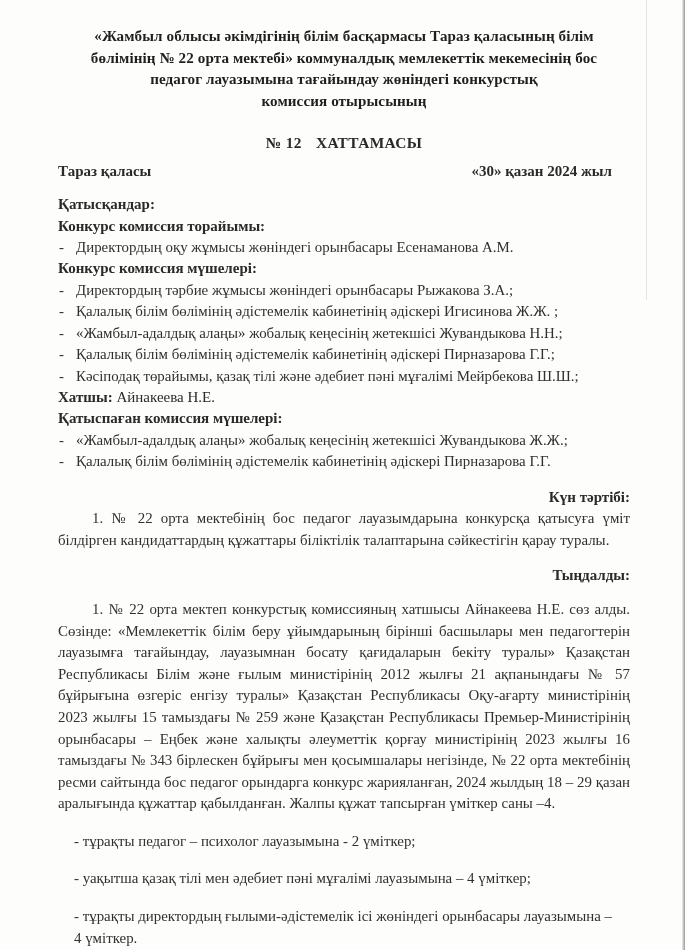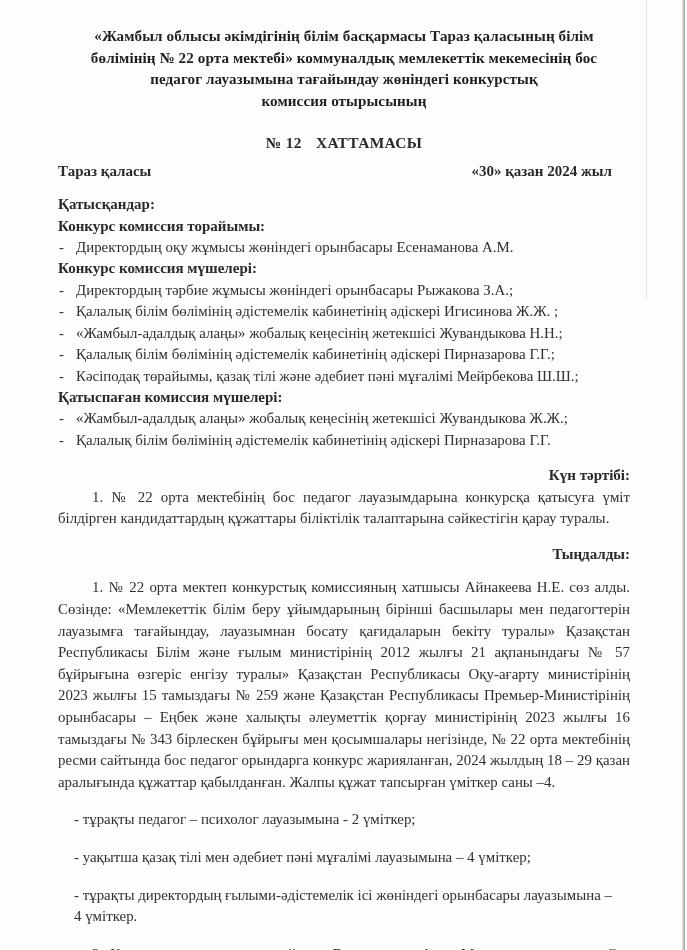--- a/index.html
+++ b/index.html
@@ -164,20 +164,24 @@
         <li>Директордың оқу жұмысы жөніндегі орынбасары Есенаманова А.М.</li>
       </ul>
       <div class="sec-head">Конкурс комиссия мүшелері:</div>
       <ul class="dash-list">
         <li>Директордың тәрбие жұмысы жөніндегі орынбасары Рыжакова З.А.;</li>
         <li>Қалалық білім бөлімінің әдістемелік кабинетінің әдіскері Игисинова Ж.Ж. ;</li>
         <li>«Жамбыл-адалдық алаңы» жобалық кеңесінің жетекшісі Жувандыкова Н.Н.;</li>
         <li>Қалалық білім бөлімінің әдістемелік кабинетінің әдіскері Пирназарова Г.Г.;</li>
         <li>Кәсіподақ төрайымы, қазақ тілі және әдебиет пәні мұғалімі Мейрбекова Ш.Ш.;</li>
       </ul>
+      <div class="inline-head">
+        <b>Хатшы:</b>
+        <span>Айнакеева Н.Е.</span>
+      </div>
       <div class="sec-head">Қатыспаған комиссия мүшелері:</div>
       <ul class="dash-list">
         <li>«Жамбыл-адалдық алаңы» жобалық кеңесінің жетекшісі Жувандыкова Ж.Ж.;</li>
         <li>Қалалық білім бөлімінің әдістемелік кабинетінің әдіскері Пирназарова Г.Г.</li>
       </ul>
     </div>
 
     <div class="block">
       <div class="center-head">Күн тәртібі:</div>
       <p class="body">1. № 22 орта мектебінің бос педагог лауазымдарына конкурсқа қатысуға үміт білдірген кандидаттардың құжаттары біліктілік талаптарына сәйкестігін қарау туралы.</p>

